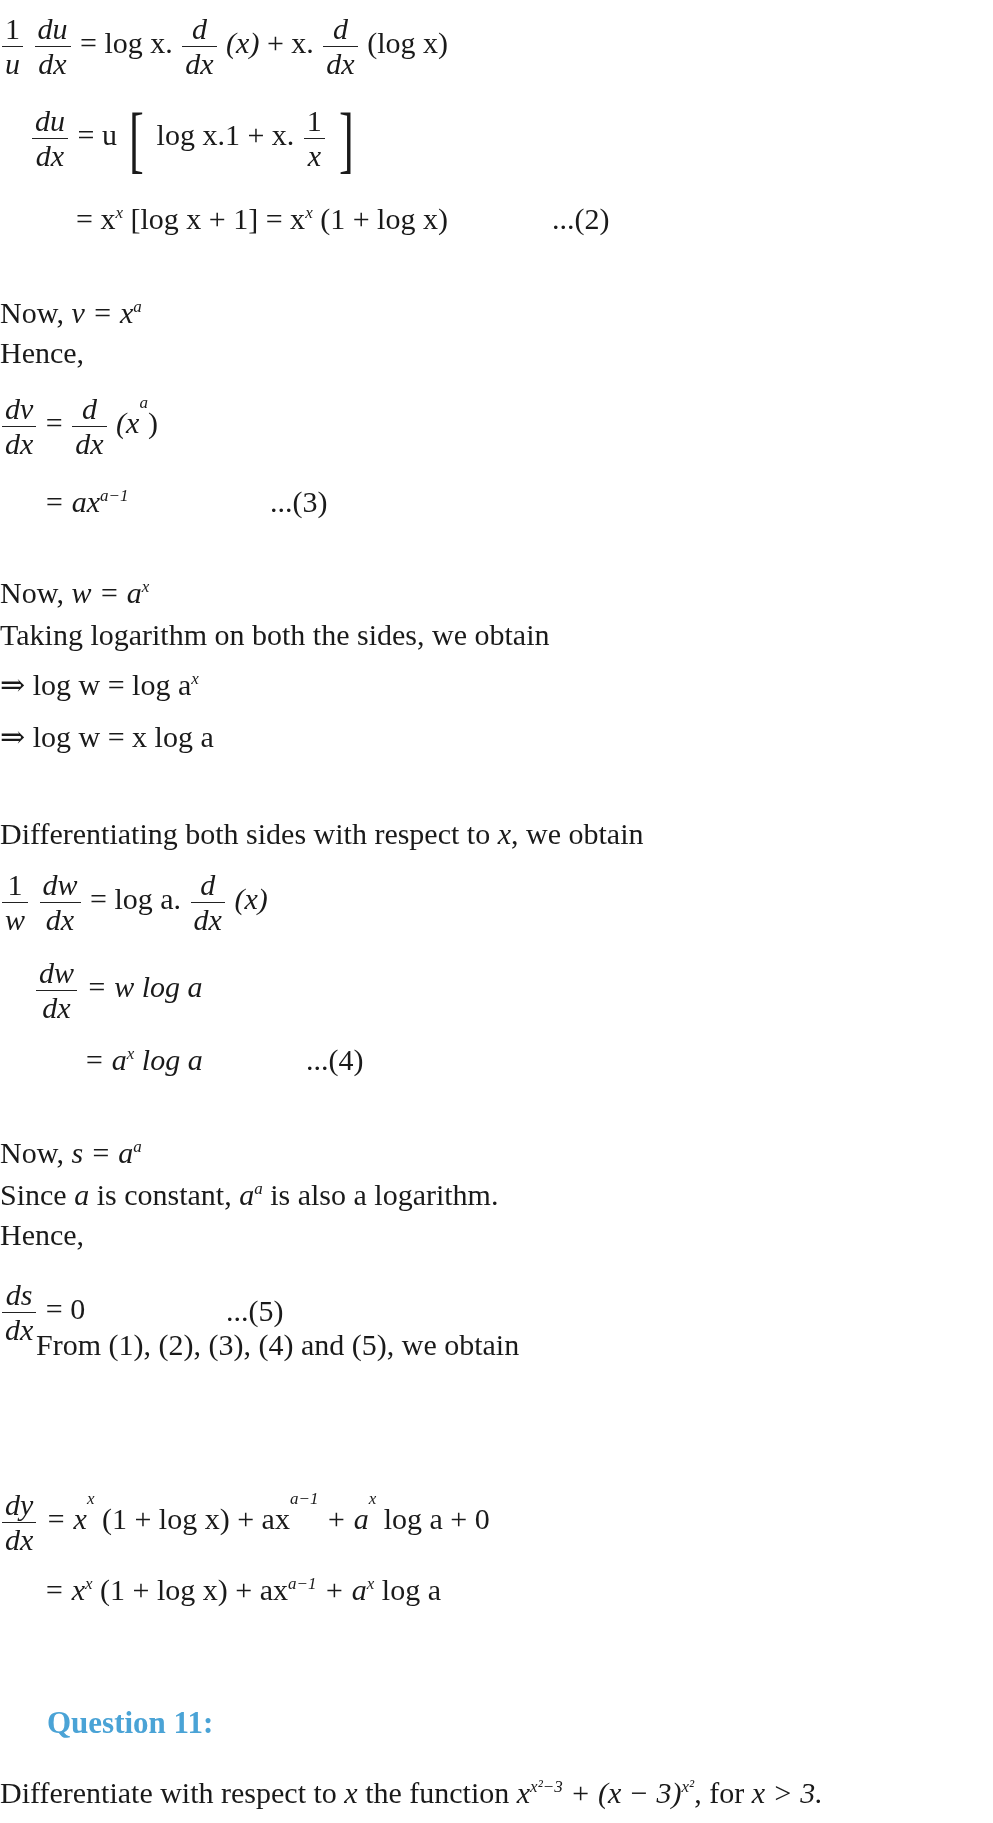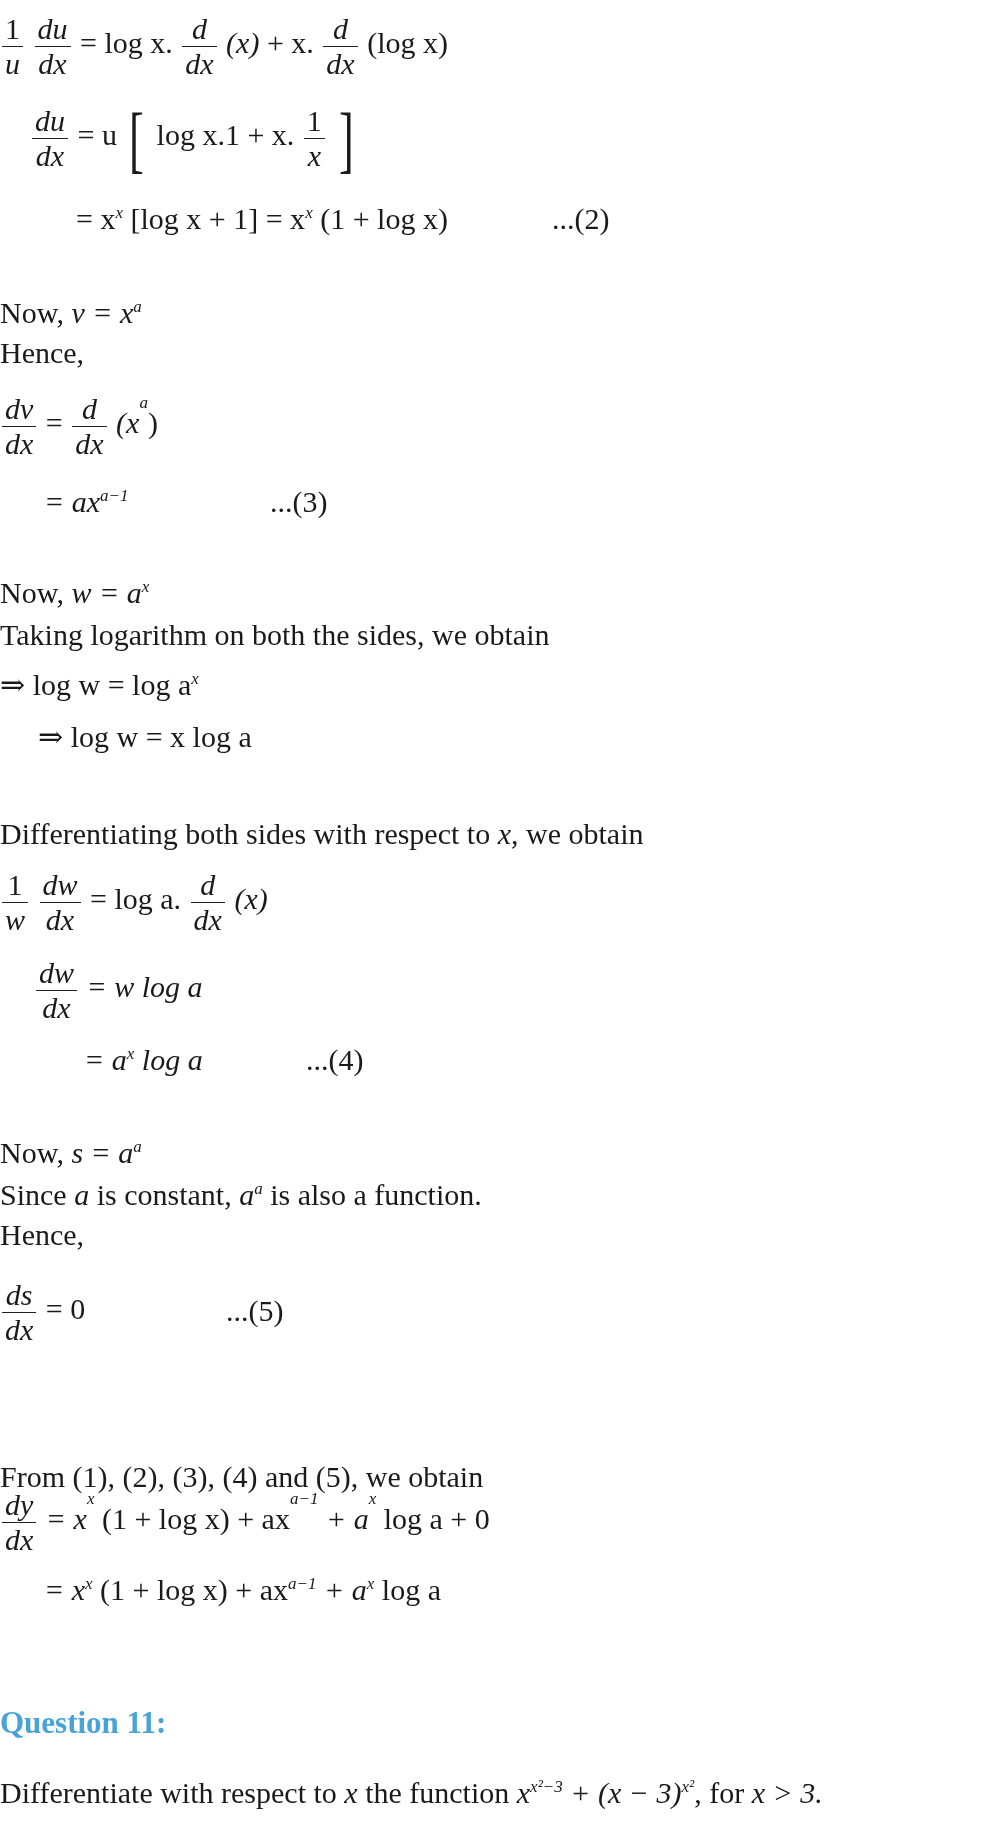--- a/index.html
+++ b/index.html
@@ -5,21 +5,21 @@
   html, body { margin:0; padding:0; background:#ffffff; }
   body { width:993px; height:1823px; position:relative; overflow:hidden;
          font-family:"Liberation Serif", "DejaVu Serif", serif; color:#1a1a1a; }
   .line { position:absolute; left:0; white-space:nowrap; font-size:30px; line-height:34px; }
   i, .it { font-style:italic; }
   .frac { display:inline-block; vertical-align:middle; text-align:center; margin:0 2px; }
   .frac > span { display:block; line-height:34px; padding:0 3px; }
   .frac > span.num { border-bottom:1.6px solid #222; }
   sup { font-size:17px; vertical-align:top; position:relative; top:-6px; font-style:italic; }
   .huge { font-size:74px; vertical-align:middle; font-weight:100; transform:scaleX(0.6); display:inline-block; }
-  .question { color:#4aa3d6; font-weight:bold; font-size:31px; }
+  .question { color:#4aa3d6; font-weight:bold; font-size:31px;padding-left:47px; }
 </style>
 </head>
 <body>
 
 <div class="line" style="top:12px;">
   <span class="frac it"><span class="num" style="font-style:normal">1</span><span>u</span></span>
   <span class="frac it"><span class="num">du</span><span>dx</span></span>
   <span>= log x.</span>
   <span class="frac it"><span class="num">d</span><span>dx</span></span>
   <span class="it">(x)</span>
@@ -69,21 +69,21 @@
 <div class="line" style="top:576px;">
   <span>Now,</span>
   <span class="it">w = a</span><sup>x</sup>
 </div>
 <div class="line" style="top:618px;">
   <span>Taking logarithm on both the sides, we obtain</span>
 </div>
 <div class="line" style="top:668px;">
   <span>⇒ log w = log a</span><sup>x</sup>
 </div>
-<div class="line" style="top:720px;padding-left:38px;">
+<div class="line" style="top:720px;">
   <span>⇒ log w = x log a</span>
 </div>
 <div class="line" style="top:817px;">
   <span>Differentiating both sides with respect to</span>
   <span class="it">x</span><span>, we obtain</span>
 </div>
 <div class="line" style="top:868px;">
   <span class="frac it"><span class="num" style="font-style:normal">1</span><span>w</span></span>
   <span class="frac it"><span class="num">dw</span><span>dx</span></span>
   <span>= log a.</span>
@@ -104,34 +104,34 @@
 
 <div class="line" style="top:1136px;">
   <span>Now,</span>
   <span class="it">s = a</span><sup>a</sup>
 </div>
 <div class="line" style="top:1178px;">
   <span>Since</span>
   <span class="it">a</span>
   <span>is constant,</span>
   <span class="it">a</span><sup>a</sup>
-  <span>is also a function.</span>
+  <span>is also a logarithm.</span>
 </div>
 <div class="line" style="top:1218px;">
   <span>Hence,</span>
 </div>
 <div class="line" style="top:1278px;">
   <span class="frac it"><span class="num">ds</span><span>dx</span></span>
   <span>= 0</span>
 </div>
 <div class="line" style="top:1294px; left:226px;">
   <span>...(5)</span>
 </div>
 
-<div class="line" style="top:1460px;">
+<div class="line" style="top:1328px;padding-left:36px;">
   <span>From (1), (2), (3), (4) and (5), we obtain</span>
 </div>
 <div class="line" style="top:1488px;">
   <span class="frac it"><span class="num">dy</span><span>dx</span></span>
   <span class="it">= x</span><sup>x</sup>
   <span>(1 + log x) + ax</span><sup>a−1</sup>
   <span class="it">+ a</span><sup>x</sup>
   <span>log a + 0</span>
 </div>
 <div class="line" style="top:1573px; left:44px;">

